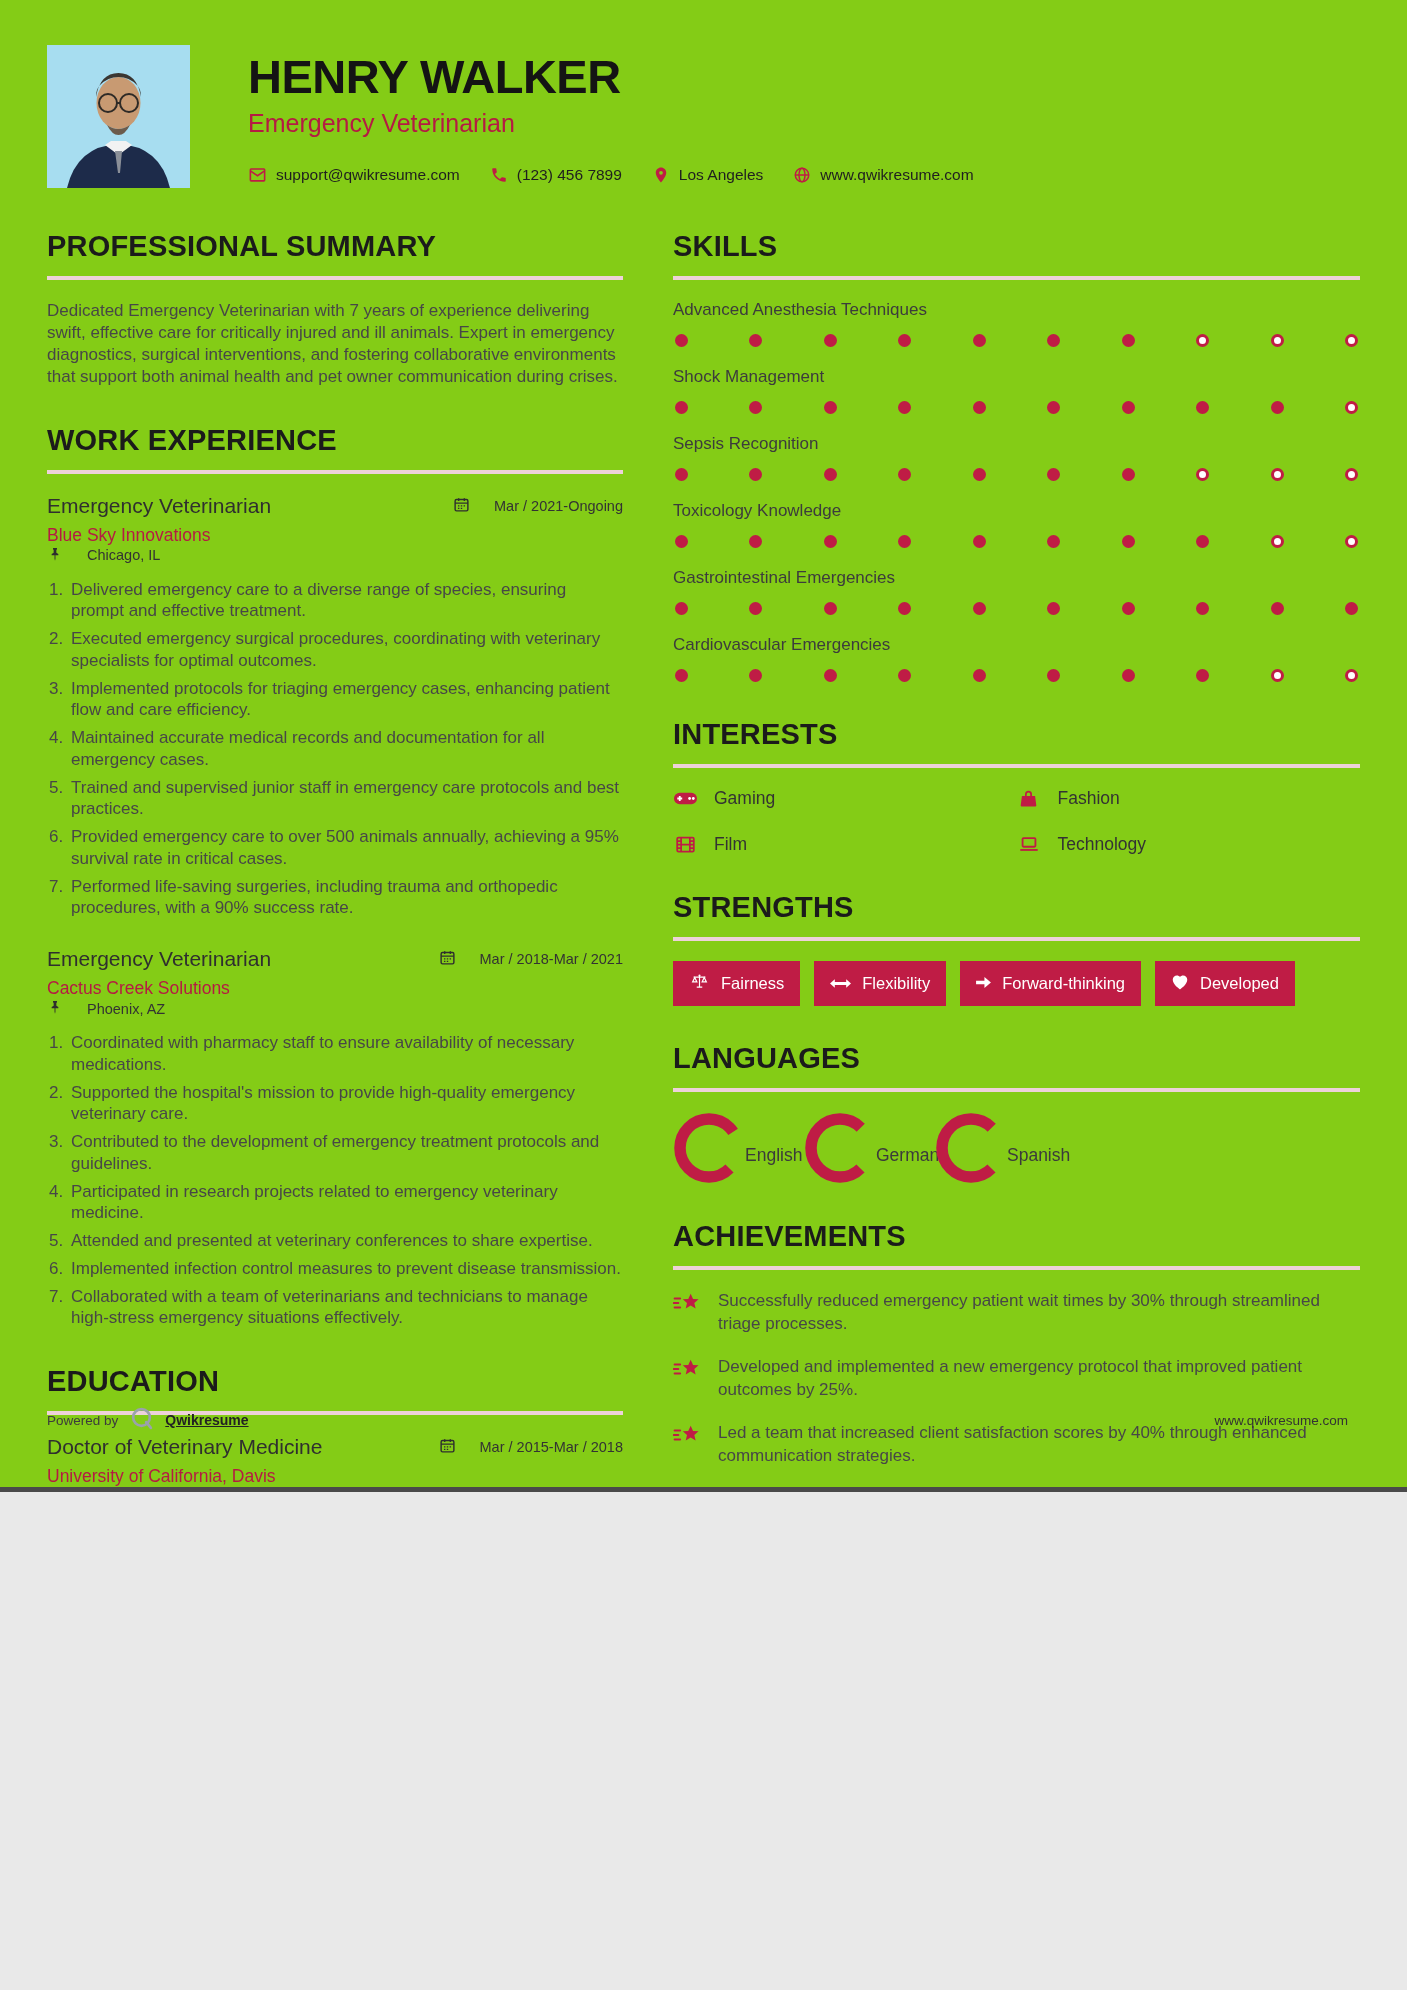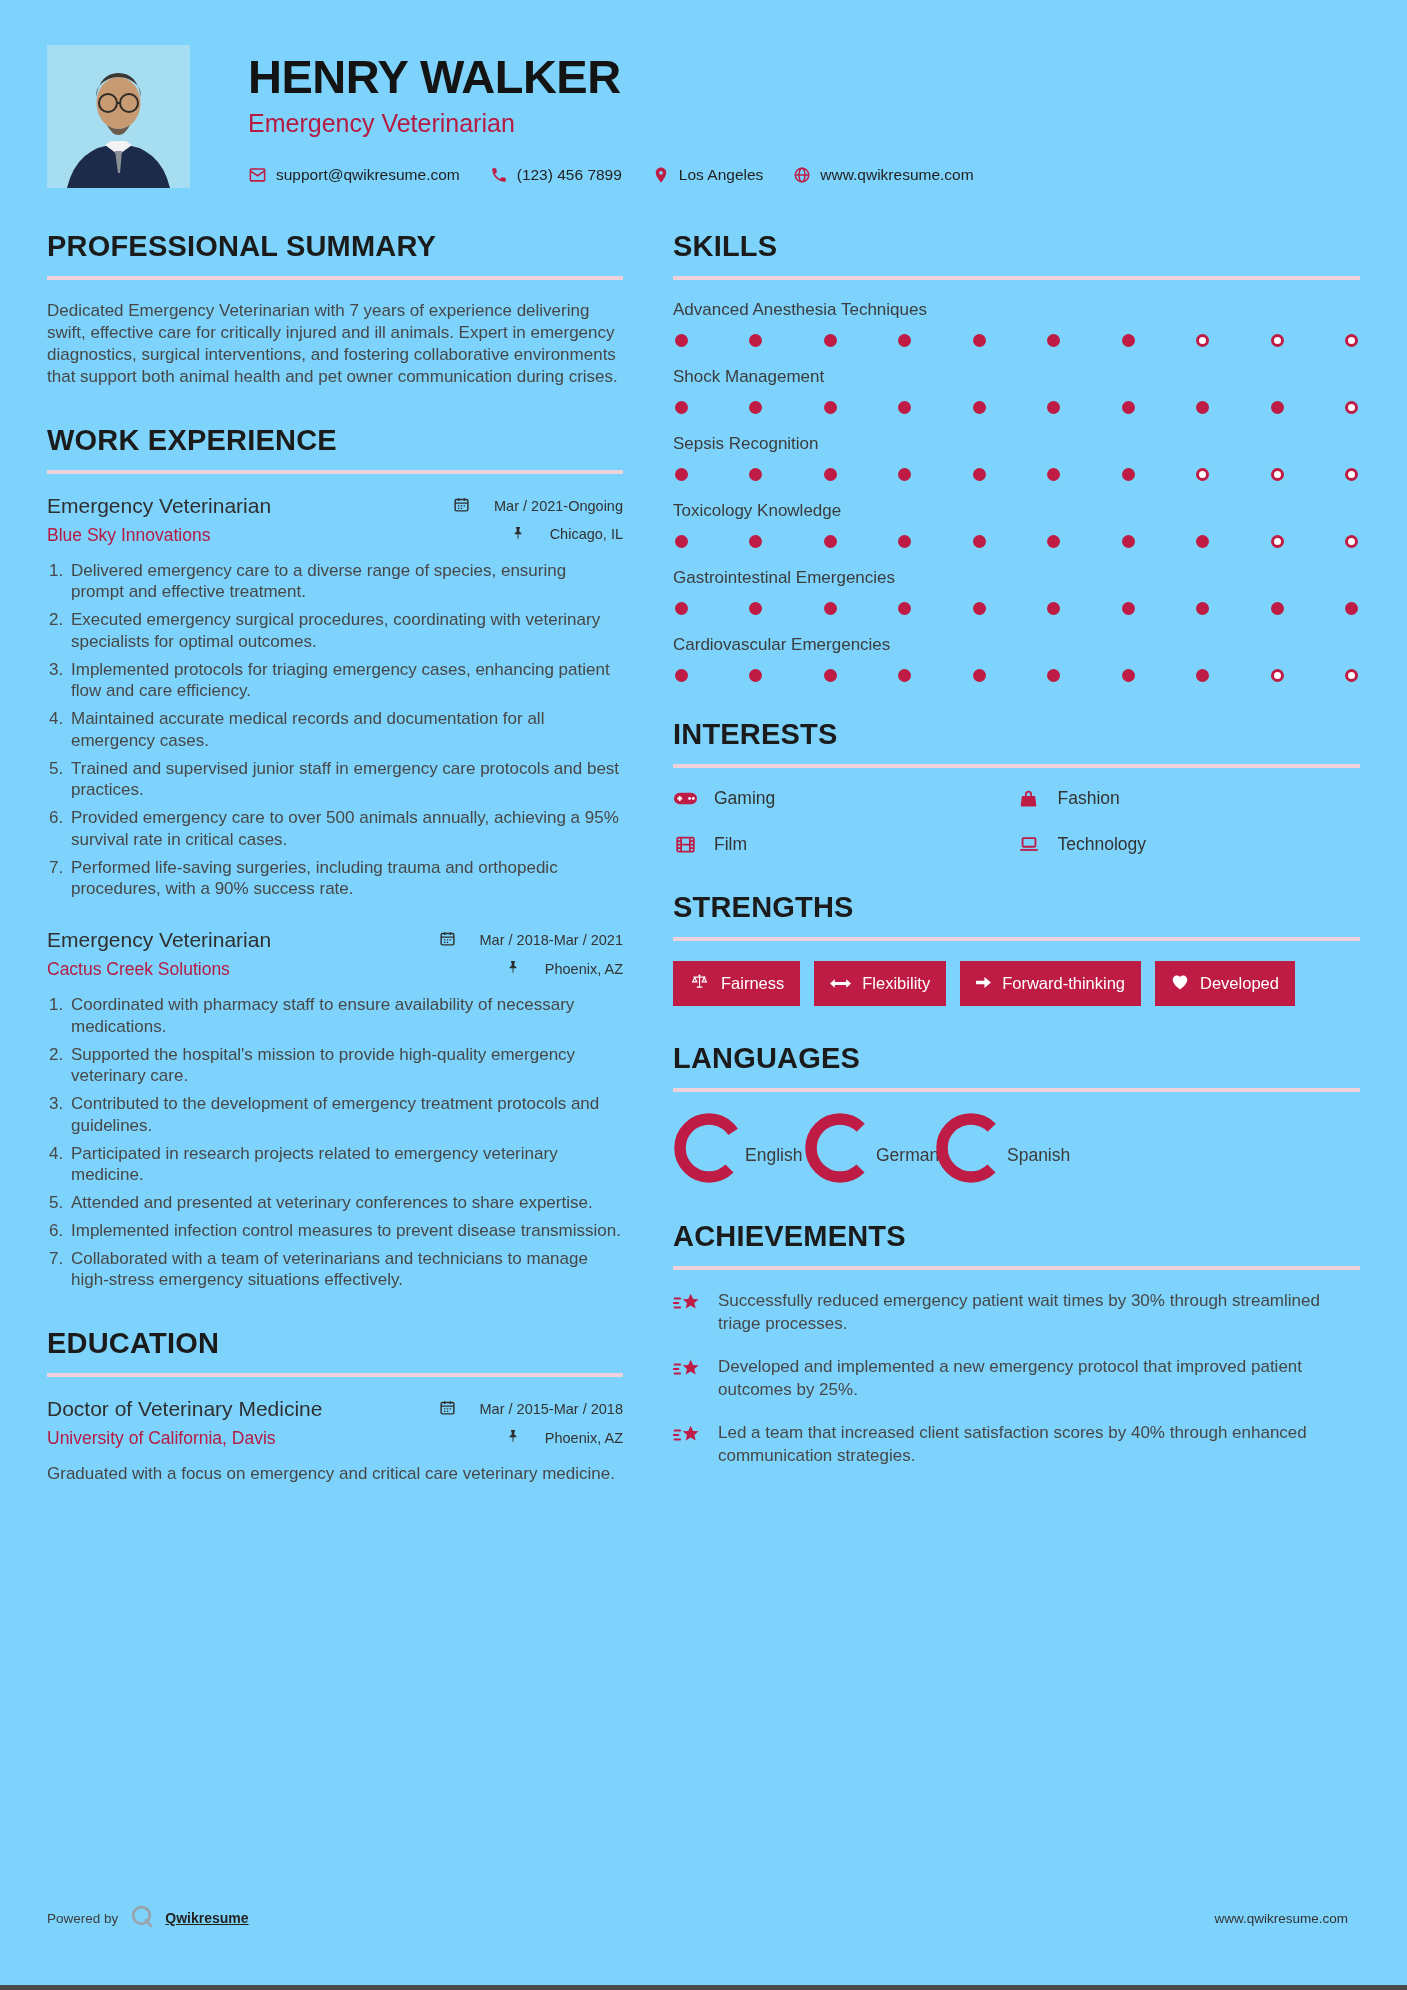--- a/index.html
+++ b/index.html
@@ -1,18 +1,18 @@
 <!DOCTYPE html>
 <html><head>
 <meta charset="utf-8">
 <style>
   * { box-sizing: border-box; }
   html,body { margin:0; padding:0; background:#e9e9e9; }
   .page {
-    width:1407px; height:1990px; margin:0 auto; background:#7dd3fc;
+    width:1407px; height:1492px; margin:0 auto; background:#84cc16;
     font-family:"Liberation Sans", sans-serif; color:#454545;
     position:relative; padding:45px 47px 0 47px; overflow:hidden;
   }
   
   header { display:flex; gap:58px; }
   .photo { width:143px; height:143px; flex:0 0 143px; overflow:hidden; }
   .head-right { padding-top:8px; }
   h1 { margin:0; font-size:47px; line-height:1.0; font-weight:bold; color:#141414; letter-spacing:-0.5px; }
   .job-title { margin-top:9px; font-size:25px; color:#b51b43; }
   .contacts { display:flex; align-items:center; gap:30px; margin-top:27px; font-size:15.5px; color:#1f1f1f; }
@@ -24,21 +24,21 @@
   .col-right { flex:1; }
   section { margin-bottom:36px; }
   h2 { margin:0; font-size:29px; color:#1b1b1b; letter-spacing:0.2px; font-weight:bold; }
   .rule { height:4px; background:#edd2d9; margin:13px 0 20px 0; }
   
   .summary { margin:0; font-size:17px; line-height:1.29; color:#474747; }
   .job { margin-bottom:28px; }
   .jrow { display:flex; justify-content:space-between; align-items:baseline; }
   .jtitle { font-size:21px; color:#2f2f2f; }
   .jmeta { font-size:14.5px; color:#333; display:flex; align-items:center; gap:24px; white-space:nowrap;justify-content:space-between; }
-  .jrow2 { display:flex; justify-content:space-between; align-items:baseline; margin-top:7px; }
+  .jrow2 { display:flex; justify-content:space-between; align-items:baseline; margin-top:7px;flex-direction:column; }
   .jcompany { font-size:17.5px; color:#b51b43; }
   ol.bullets { margin:14px 0 0 0; padding-left:21px; font-size:17px; line-height:1.28; color:#474747; }
   ol.bullets li { margin-bottom:6px; padding-left:3px; }
   .edu-desc { margin:14px 0 0 0; font-size:17px; line-height:1.29; color:#474747; }
   
   .skill-name { font-size:17px; color:#3c3c3c; }
   .dots { display:flex; justify-content:space-between; margin:14px 2px 20px 2px; }
   .dot { width:13px; height:13px; border-radius:50%; background:#bf1c45; }
   .dot.empty { width:13px; height:13px; background:#fff; border:3.5px solid #bf1c45; }
   .igrid { display:grid; grid-template-columns:1fr 1fr; row-gap:24px; }

